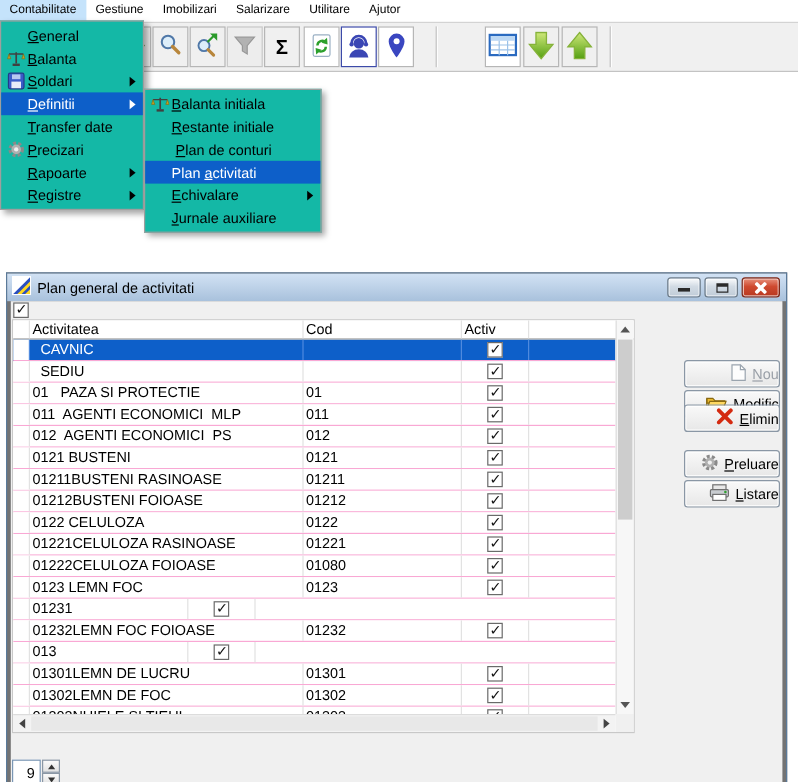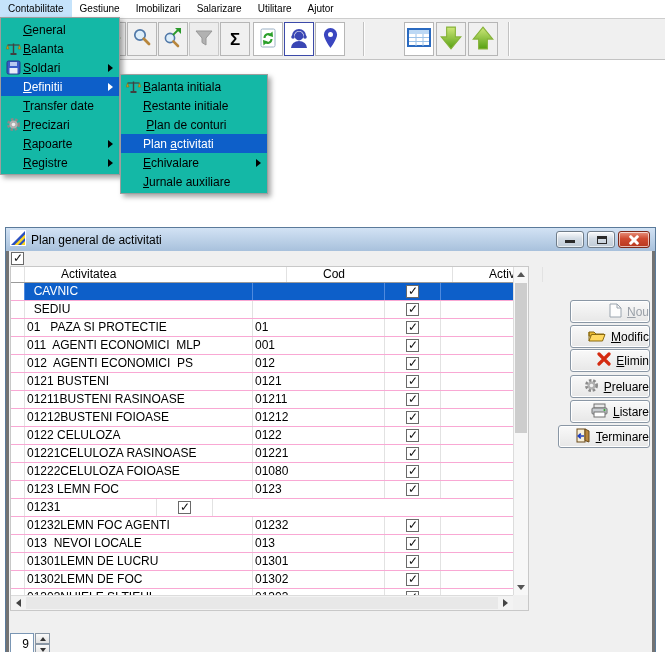--- a/index.html
+++ b/index.html
@@ -54,21 +54,21 @@
 
   .wbody { position:absolute; left:3px; right:3px; top:23px; bottom:3px; background:#f0f0f0; }
 
   
   .cb { display:inline-block; width:13px; height:13px; background:#fff; border:1px solid #6a6a6a; position:relative; }
   .cb .ck { position:absolute; left:1px; top:-2px; font-size:12px; line-height:14px; color:#111; }
   .top-cb { position:absolute; left:2px; top:1px; }
 
   
   .grid { position:absolute; left:1px; top:15px; width:519px; height:345px; background:#fff; border:1px solid #c8c8c8; }
-  .ghead { display:flex; height:16px; background:#fff; border-bottom:1px solid #9a9a9a;gap:34px; }
+  .ghead { display:flex; height:16px; background:#fff; border-bottom:1px solid #9a9a9a; }
   .gcell { white-space:pre; overflow:hidden; }
   .cg { flex:0 0 14px; }
   .ca { flex:0 0 228px; }
   .cc { flex:0 0 132px; }
   .cv { flex:0 0 56px; }
   .ce { flex:1 1 auto; }
   .ghead .gcell { line-height:15px; padding-left:2px; border-right:1px solid #e2e2e2; }
   .ghead .ce { border-right:none; }
   .grows { position:absolute; left:0; top:16px; width:502px; height:312px; overflow:hidden; }
   .grow { display:flex; height:18px; background:#fff; border-bottom:1px solid #f9a8d4; }
@@ -390,21 +390,21 @@
     <div class="gcell ca">01   PAZA SI PROTECTIE</div>
     <div class="gcell cc">01</div>
     <div class="gcell cv">
       <span class="cb"><span class="ck">✓</span></span>
     </div>
     <div class="gcell ce"></div>
   </div>
           <div class="grow">
     <div class="gcell cg"></div>
     <div class="gcell ca">011  AGENTI ECONOMICI  MLP</div>
-    <div class="gcell cc">001</div>
+    <div class="gcell cc">011</div>
     <div class="gcell cv">
       <span class="cb"><span class="ck">✓</span></span>
     </div>
     <div class="gcell ce"></div>
   </div>
           <div class="grow">
     <div class="gcell cg"></div>
     <div class="gcell ca">012  AGENTI ECONOMICI  PS</div>
     <div class="gcell cc">012</div>
     <div class="gcell cv">
@@ -478,30 +478,29 @@
           <div class="grow">
     <div class="gcell cg"></div>
     <div class="gcell cc">01231</div>
     <div class="gcell cv">
       <span class="cb"><span class="ck">✓</span></span>
     </div>
     <div class="gcell ce"></div>
   </div>
           <div class="grow">
     <div class="gcell cg"></div>
-    <div class="gcell ca">01232LEMN FOC AGENTI</div>
+    <div class="gcell ca">01232LEMN FOC FOIOASE</div>
     <div class="gcell cc">01232</div>
     <div class="gcell cv">
       <span class="cb"><span class="ck">✓</span></span>
     </div>
     <div class="gcell ce"></div>
   </div>
           <div class="grow">
     <div class="gcell cg"></div>
-    <div class="gcell ca">013  NEVOI LOCALE</div>
     <div class="gcell cc">013</div>
     <div class="gcell cv">
       <span class="cb"><span class="ck">✓</span></span>
     </div>
     <div class="gcell ce"></div>
   </div>
           <div class="grow">
     <div class="gcell cg"></div>
     <div class="gcell ca">01301LEMN DE LUCRU</div>
     <div class="gcell cc">01301</div>
@@ -562,21 +561,21 @@
     <div class="sbtn" style="top:74px;">
       <span>
         <svg width="18" height="14">
             <path d="M1 4 h5 l2 2 h8 v2 h-15 Z" fill="#e8b830" stroke="#8a6a10"></path>
             <path d="M1 13 L3.5 6.5 H17 L14.5 13 Z" fill="#ffd860" stroke="#8a6a10"></path>
             <path d="M1 4 V13" stroke="#8a6a10"></path>
           </svg>
       </span>
       <span><span></span><span class="ul">M</span><span>odific</span></span>
     </div>
-    <div class="sbtn" style="top:98px;">
+    <div class="sbtn" style="top:86px;">
       <span>
         <svg width="14" height="14">
             <path d="M2 2 L12 12 M12 2 L2 12" stroke="#d42a10" stroke-width="3.2" stroke-linecap="round"></path>
           </svg>
       </span>
       <span><span></span><span class="ul">E</span><span>limin</span></span>
     </div>
     <div class="sbtn" style="top:124px;">
       <span>
         <svg width="15" height="15" viewBox="0 0 15 15">
@@ -591,30 +590,20 @@
       <span>
         <svg width="17" height="15">
             <rect x="3" y="1" width="11" height="4" fill="#e8e8e8" stroke="#707070"></rect>
             <rect x="1" y="5" width="15" height="6" rx="1" fill="#c8ccd0" stroke="#707070"></rect>
             <rect x="3" y="9" width="11" height="5" fill="#fff" stroke="#707070"></rect>
             <circle cx="13.5" cy="7" r="1.1" fill="#30a030"></circle>
           </svg>
       </span>
       <span><span></span><span class="ul">L</span><span>istare</span></span>
     </div>
-    <div class="sbtn wide" style="top:174px;">
-      <span>
-        <svg width="16" height="15">
-            <rect x="2" y="1" width="8" height="13" fill="#f8f0d8" stroke="#6a4a1a"></rect>
-            <path d="M10 1 l4 2 v11 l-4 -1.5 Z" fill="#b8863c" stroke="#6a4a1a"></path>
-            <path d="M9 8 H3.5 M5.8 5.6 L3.2 8 l2.6 2.4" stroke="#2040c0" stroke-width="1.6" fill="none"></path>
-          </svg>
-      </span>
-      <span><span></span><span class="ul">T</span><span>erminare</span></span>
-    </div>
 
     <div class="spinner">
       <input class="spin-val" readonly="" value="9" style="">
       <div class="spin-btns">
         <span class="spin-b">
             <span class="sp-up"></span>
           </span>
         <span class="spin-b">
             <span class="sp-down"></span>
           </span>

